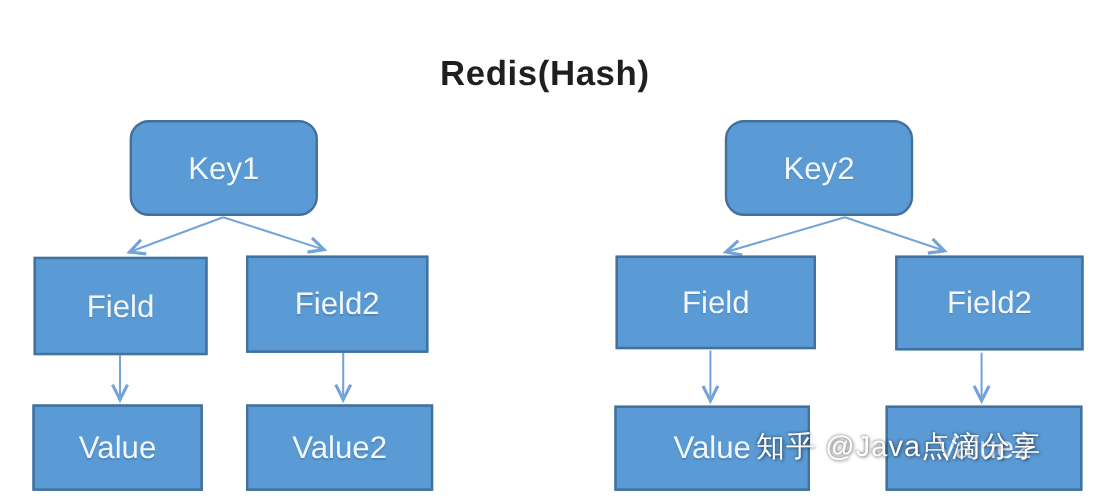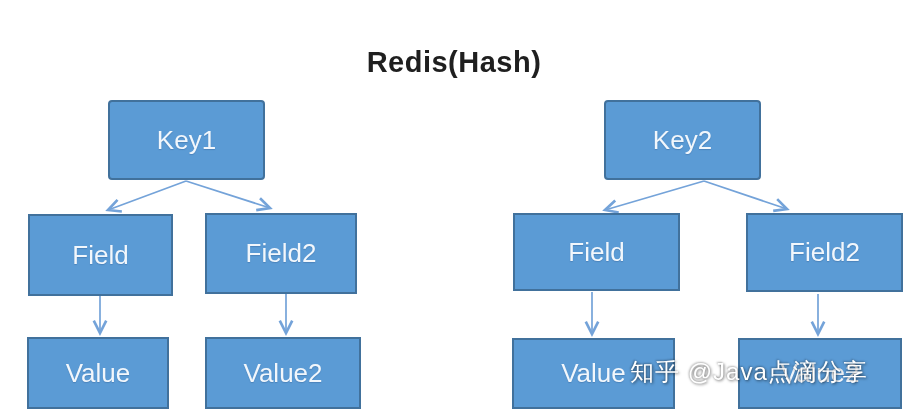--- a/index.html
+++ b/index.html
@@ -37,21 +37,21 @@
     position: absolute;
     background: var(--node-fill);
     border: 2px solid var(--node-border);
     color: var(--node-text);
     display: flex;
     align-items: center;
     justify-content: center;
     font-size: 26px;
     text-shadow: 0 1px 1px rgba(45,90,140,0.35);
   }
-  .node.key { border-radius: 4px; }
+  .node.key { border-radius: 16px; }
 
   
   .n-key1    { left:108px; top:100px; width:157px; height:80px; }
   .n-lfield  { left:28px;  top:214px; width:145px; height:82px; }
   .n-lfield2 { left:205px; top:213px; width:152px; height:81px; }
   .n-lvalue  { left:27px;  top:337px; width:142px; height:72px; }
   .n-lvalue2 { left:205px; top:337px; width:156px; height:72px; }
   
   .n-key2    { left:604px; top:100px; width:157px; height:80px; }
   .n-rfield  { left:513px; top:213px; width:167px; height:78px; }

